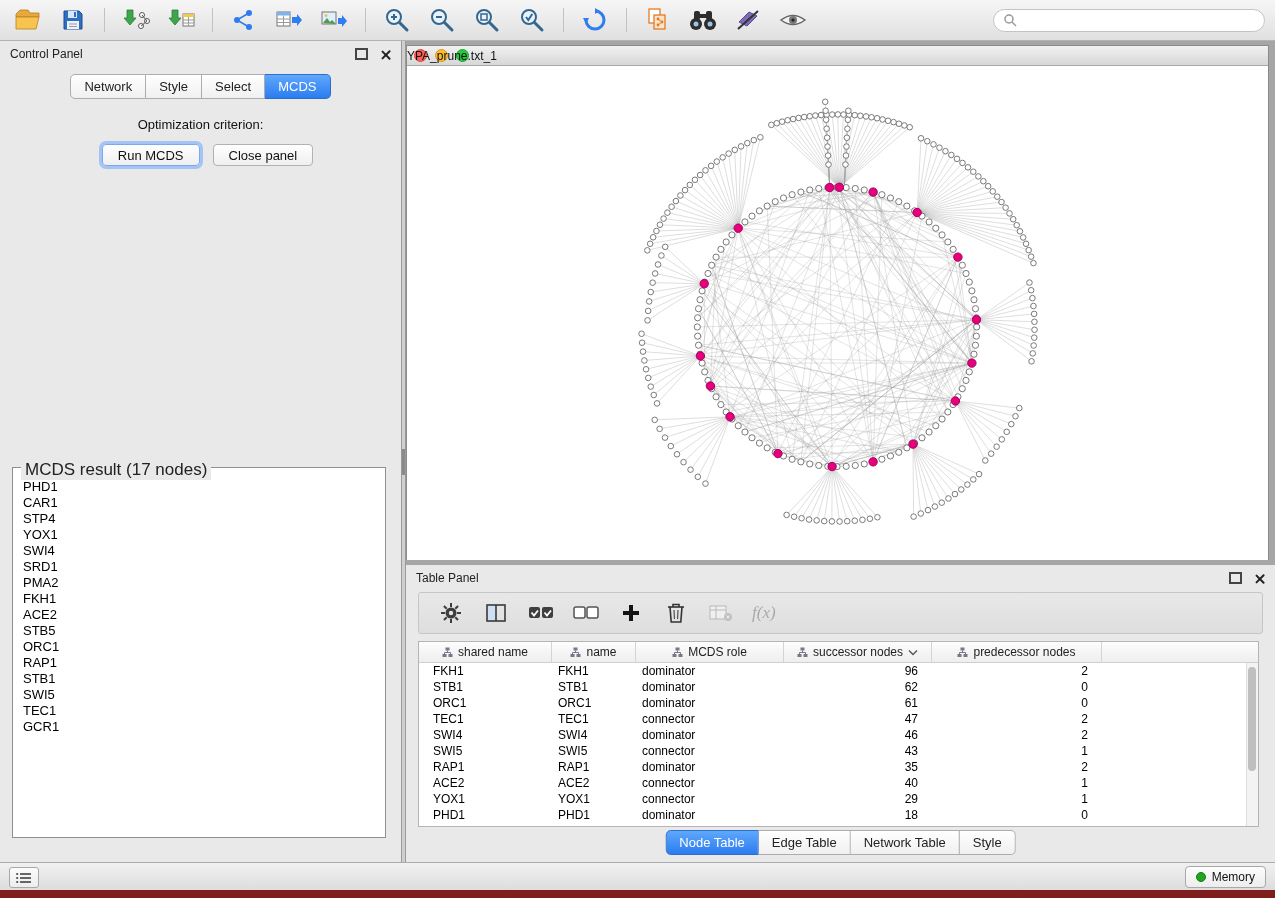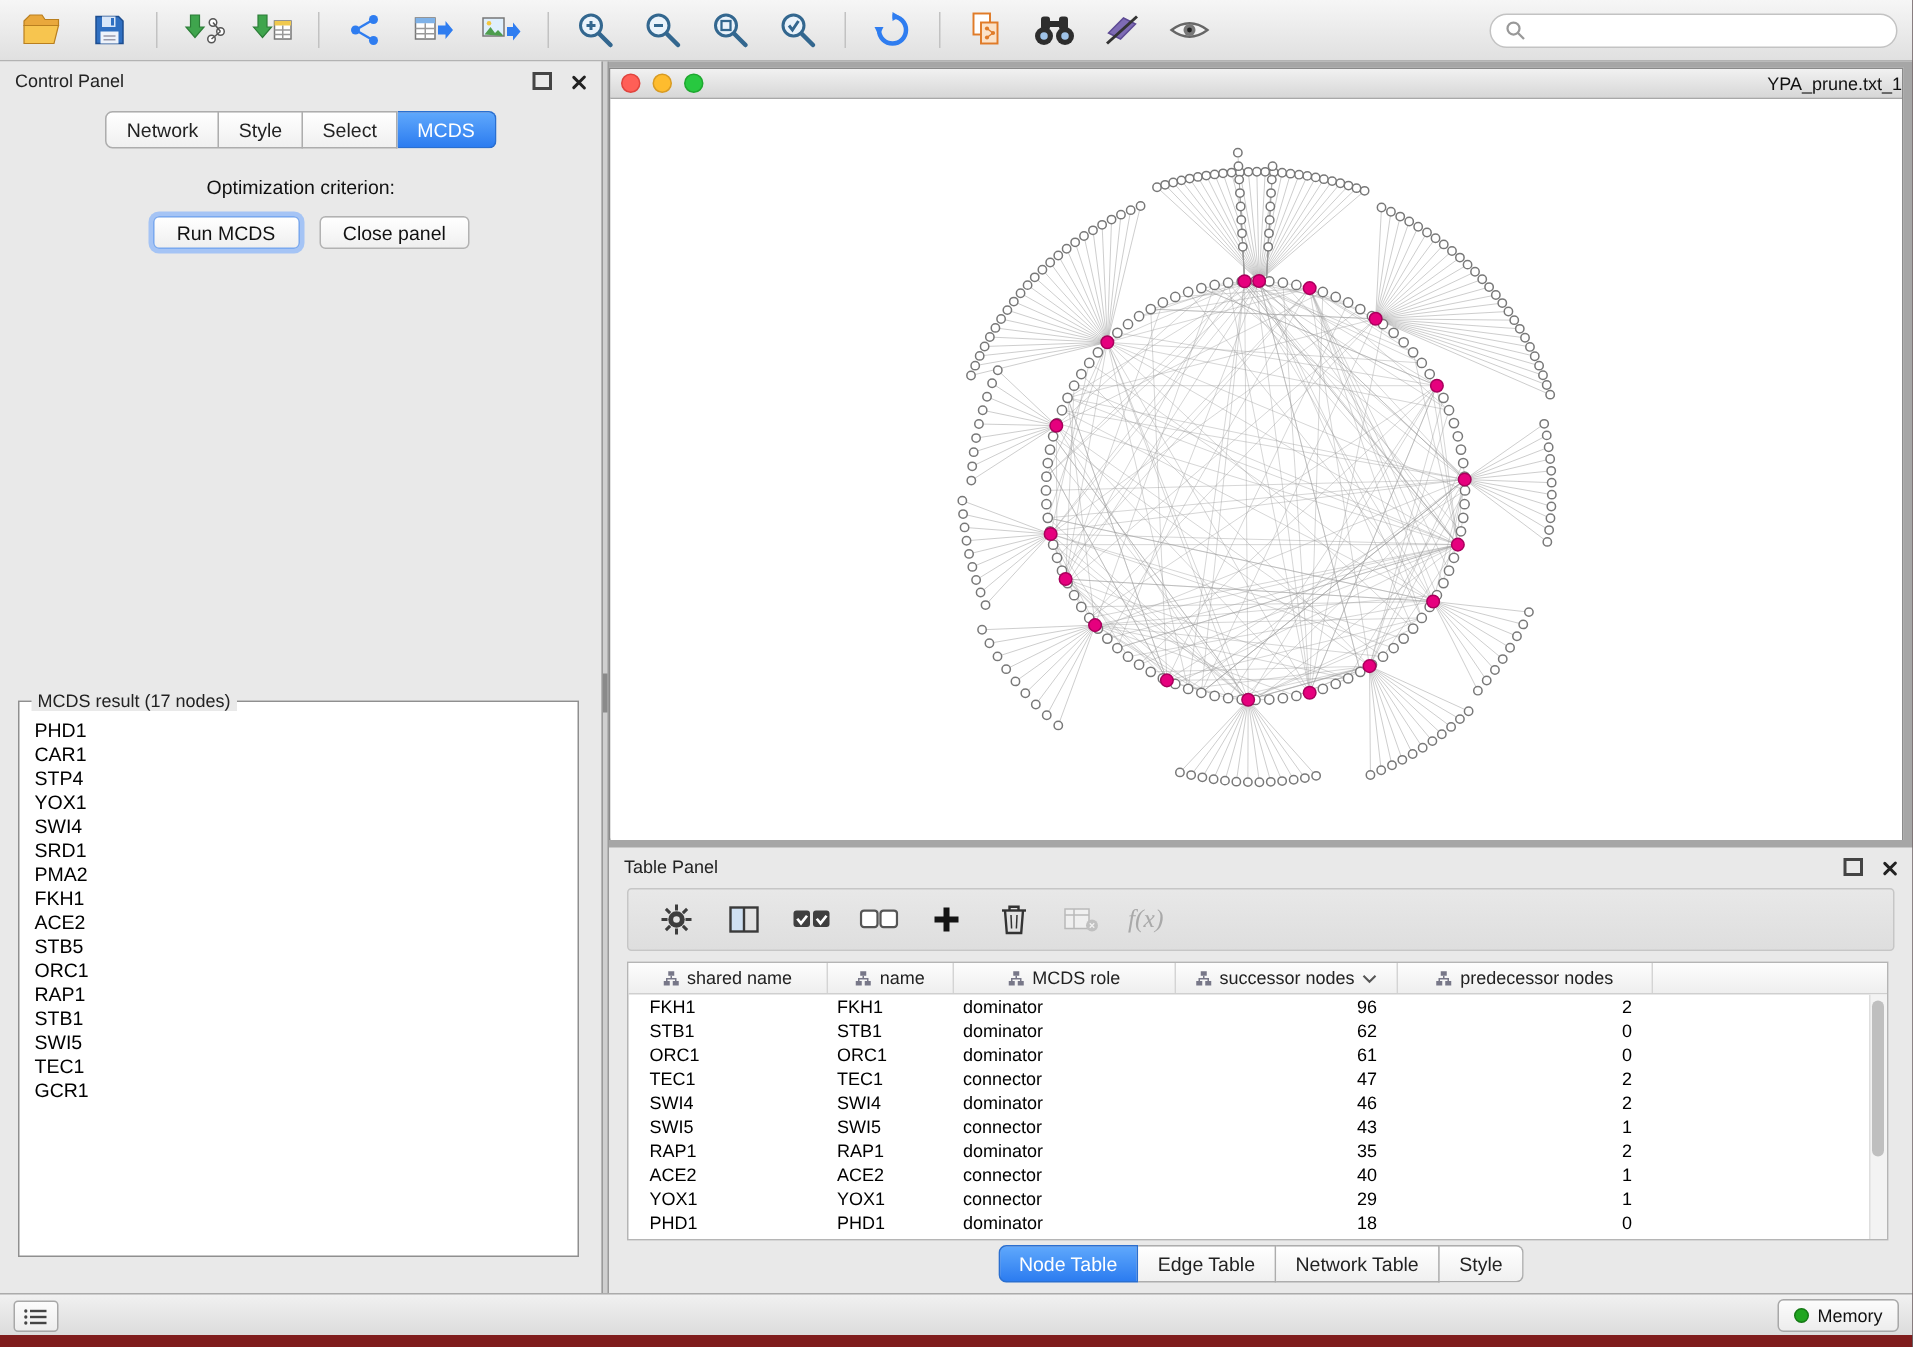--- a/index.html
+++ b/index.html
@@ -31,37 +31,37 @@
   .opt-label{text-align:center;font-size:13px;color:#111;margin-top:18px;}
   .dropdown{width:312px;height:22px;margin:7px auto 0 auto;background:#fff;border:1px solid #b2b2b2;border-radius:4px;display:flex;align-items:center;box-sizing:border-box;position:relative;}
   .dropdown .dd-text{font-size:12px;color:#111;padding-left:9px;flex:1;white-space:nowrap;overflow:hidden;}
   .dd-btn{width:19px;height:20px;margin-right:0;background:linear-gradient(#74b4ff,#2e7df0);border-radius:3px;position:relative;flex:0 0 auto;}
   .dd-btn::before{content:"";position:absolute;left:5.5px;top:4px;border-left:4px solid transparent;border-right:4px solid transparent;border-bottom:5px solid #fff;}
   .dd-btn::after{content:"";position:absolute;left:5.5px;bottom:4px;border-left:4px solid transparent;border-right:4px solid transparent;border-top:5px solid #fff;}
   .btn-row{display:flex;justify-content:center;gap:13px;margin-top:12px;padding-left:14px;}
   .btn{height:22px;padding:0 15px;font-size:13px;color:#111;background:linear-gradient(#ffffff,#efefef);border:1px solid #b2b2b2;border-radius:4px;font-family:"Liberation Sans",sans-serif;}
   .btn.focus-ring{border-color:#7aa9f0;box-shadow:0 0 0 3px rgba(110,165,255,0.55);}
   .result-box{position:absolute;left:12px;right:15px;top:426px;bottom:24px;background:#fff;border:1px solid #8f8f8f;}
-  .result-legend{position:absolute;top:-8px;left:8px;background:#e9e9e9;padding:0 4px;font-size:12px;color:#222;}
+  .result-legend{position:absolute;top:-8px;left:8px;background:#e9e9e9;padding:0 4px;font-size:17px;color:#222;}
   .result-list{position:absolute;left:2px;right:2px;top:11px;bottom:2px;overflow:hidden;padding-left:8px;}
   .result-item{font-size:13px;line-height:16px;color:#000;}
 
   
   .desk{position:absolute;left:401px;top:41px;right:0;bottom:28px;background:#a6a6a6;}
   .splitter-v{position:absolute;left:401px;top:41px;width:5px;bottom:28px;background:#cfcfcf;border-left:1px solid #9a9a9a;border-right:1px solid #9a9a9a;box-sizing:border-box;}
   .splitter-v .handle{position:absolute;left:0;top:408px;width:100%;height:26px;background:#8a8a8a;}
 
   
   .network-frame{position:absolute;left:406px;top:45px;right:6px;height:515px;background:#fff;border:1px solid #8a8a8a;box-sizing:border-box;}
   .nf-title{position:relative;height:19px;background:linear-gradient(#f1f1f1,#d7d7d7);border-bottom:1px solid #a8a8a8;display:flex;align-items:center;padding-left:7px;gap:8px;}
   .tl{width:13px;height:13px;border-radius:50%;display:inline-block;box-sizing:border-box;}
   .tl.red{background:#ff5f57;border:1px solid #e0443e;}
   .tl.yellow{background:#febc2e;border:1px solid #d89b22;}
   .tl.green{background:#28c840;border:1px solid #1ea82f;}
-  .nf-name{position:absolute;left:0;right:0;text-align:right;font-size:12px;color:#111;}
+  .nf-name{position:absolute;left:0;right:0;text-align:left;font-size:12px;color:#111;}
   #graph-svg{display:block;width:100%;height:494px;background:#ffffff;}
 
   
   .table-panel{position:absolute;left:406px;top:565px;right:0;bottom:28px;background:#e9e9e9;box-sizing:border-box;}
   .tp-toolbar{position:absolute;left:12px;right:12px;top:27px;height:42px;background:linear-gradient(#e8e8e8,#dedede);border:1px solid #c6c6c6;border-radius:3px;display:flex;align-items:center;gap:17px;padding-left:18px;box-sizing:border-box;}
   .tp-toolbar .tbtn{width:28px;height:28px;}
   .fx{font-family:"Liberation Serif",serif;font-style:italic;font-size:17px;color:#a9a9a9;}
   .tp-table{position:absolute;left:12px;right:16px;top:76px;height:186px;background:#fff;border:1px solid #b5b5b5;box-sizing:border-box;overflow:hidden;}
   .thead{display:grid;grid-template-columns:133px 84px 148px 148px 170px 1fr;height:20px;border-bottom:1px solid #cfcfcf;}
   .th{display:flex;align-items:center;justify-content:center;gap:5px;font-size:12px;color:#222;background:linear-gradient(#fdfdfd,#eeeeee);border-right:1px solid #d4d4d4;overflow:hidden;white-space:nowrap;}

